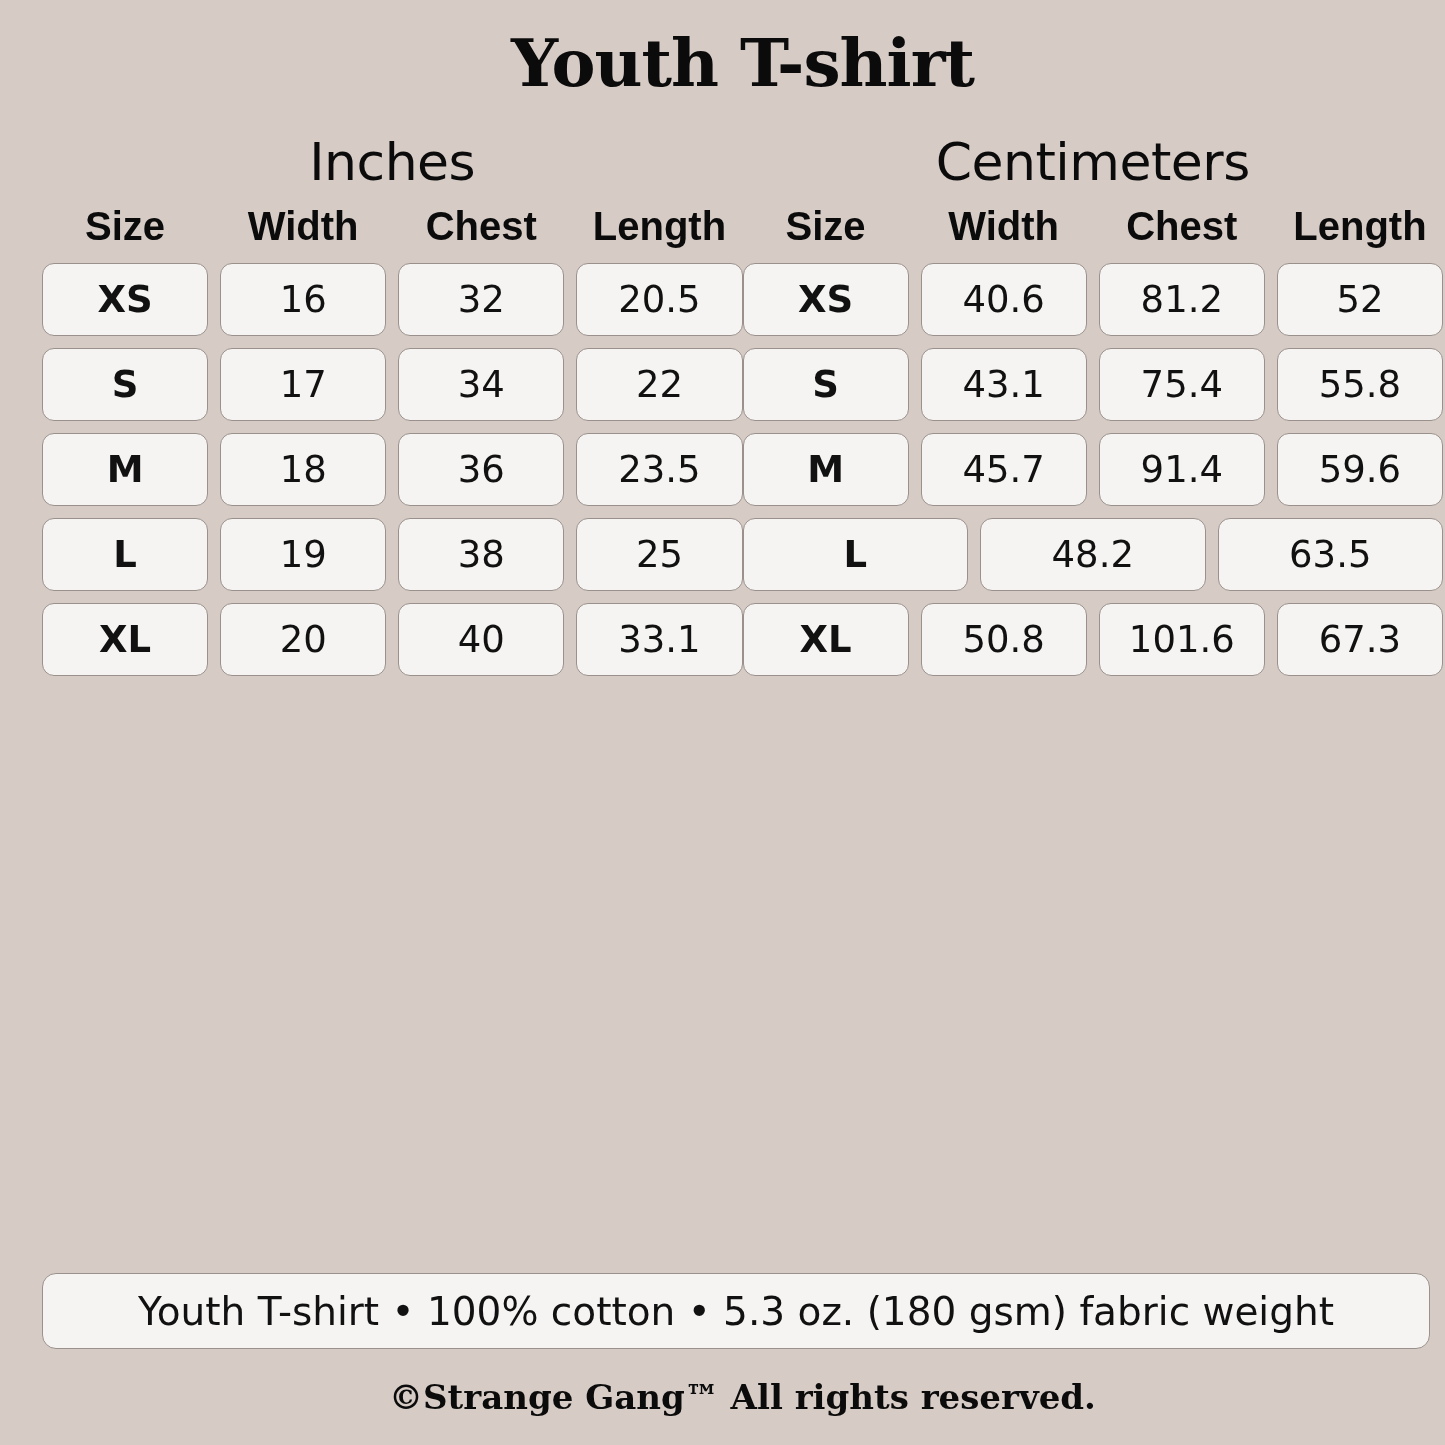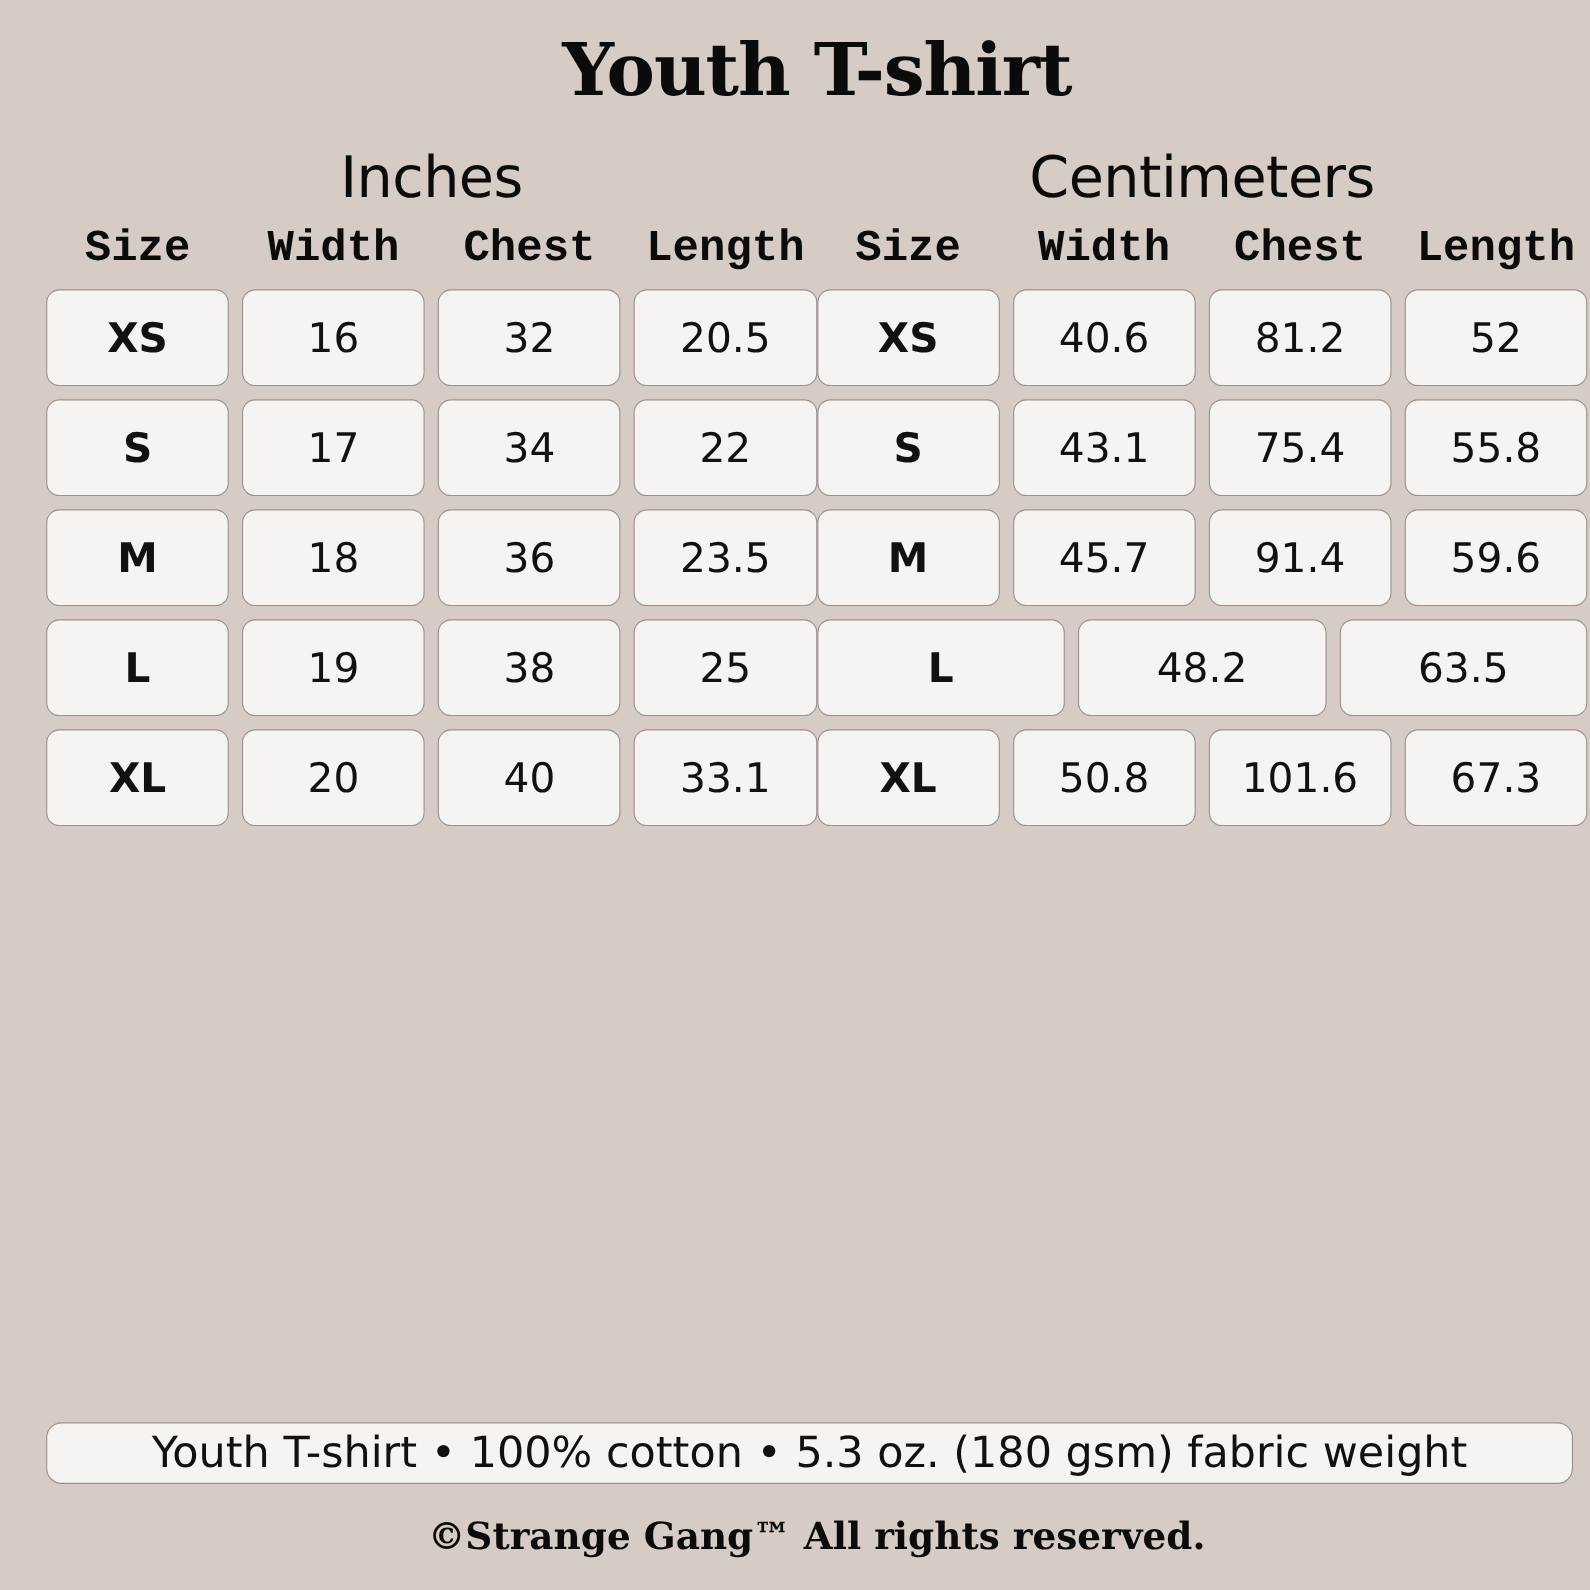--- a/index.html
+++ b/index.html
@@ -56,57 +56,57 @@
   }
   .head-row {
     display: flex;
     flex-direction: row;
     gap: 12px;
     margin-bottom: 14px;
   }
   .head-cell {
     flex: 1 1 0;
     text-align: center;
-    font-family: Liberation Mono, monospace;
+    font-family: Liberation Sans, sans-serif;
     font-weight: bold;
     font-size: 40px;
     color: #0b0b0b;
   }
   .data-row {
     display: flex;
     flex-direction: row;
     gap: 12px;
     margin-bottom: 12px;
   }
   .cell {
     flex: 1 1 0;
     background: #f5f4f2;
     border: 1px solid #9a918c;
     border-radius: 12px;
-    height: 88px;
+    height: 73px;
     display: flex;
     align-items: center;
     justify-content: center;
     font-size: 37px;
     color: #111;
     box-sizing: border-box;
   }
   .cell.size-cell {
     font-weight: bold;
     font-size: 37px;
   }
   .footer-bar {
     position: absolute;
     left: 22px;
     right: 35px;
     bottom: 96px;
     background: #f5f4f2;
     border: 1px solid #9a918c;
     border-radius: 14px;
-    height: 56px;
+    height: 76px;
     display: flex;
     align-items: center;
     justify-content: center;
     font-size: 39px;
     color: #111;
     box-sizing: border-box;
   }
   .copyright {
     position: absolute;
     left: 0;

